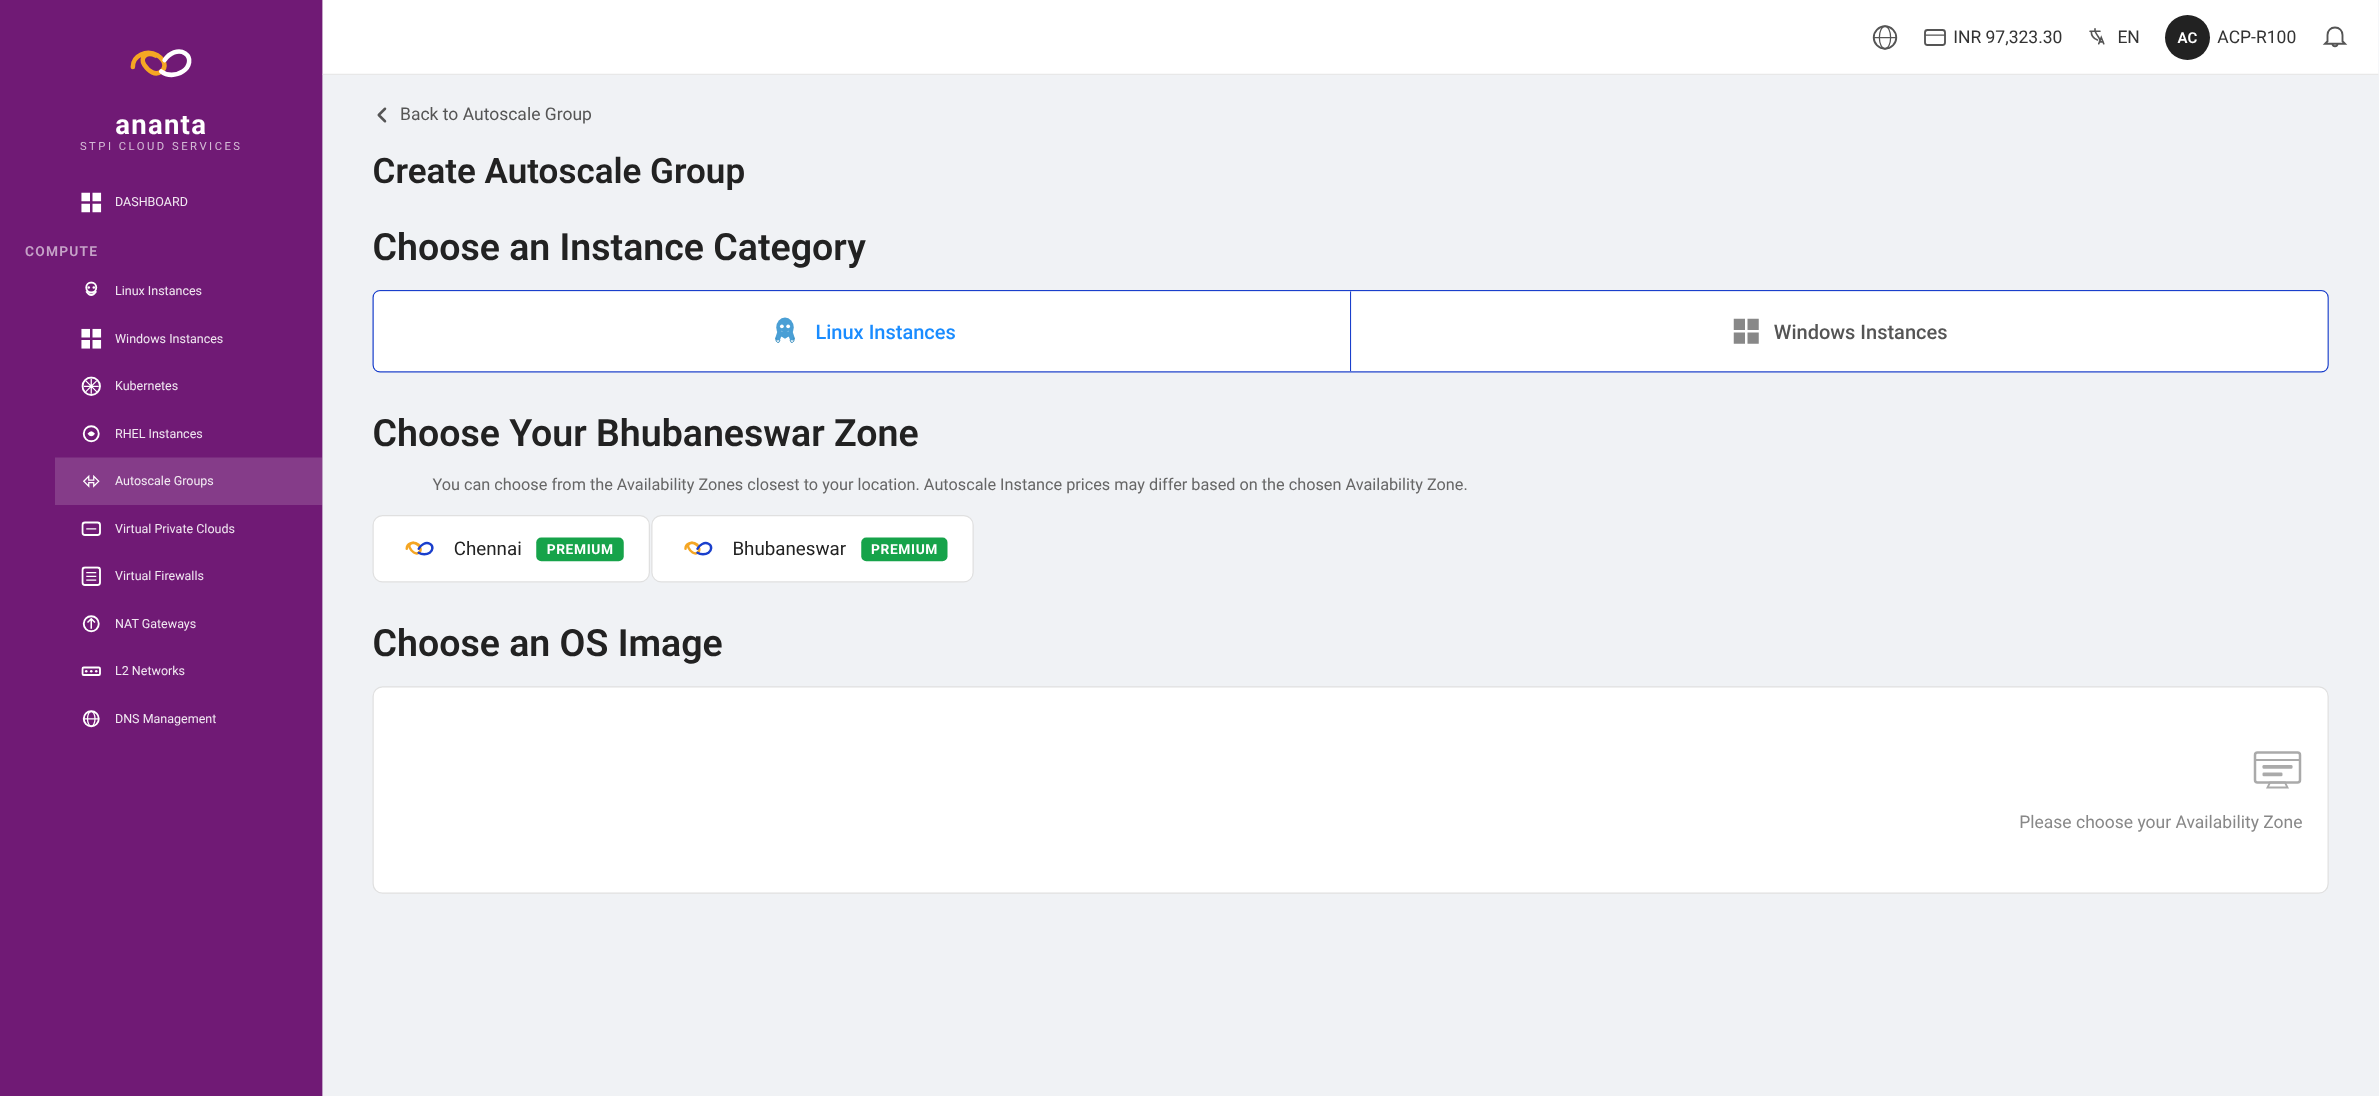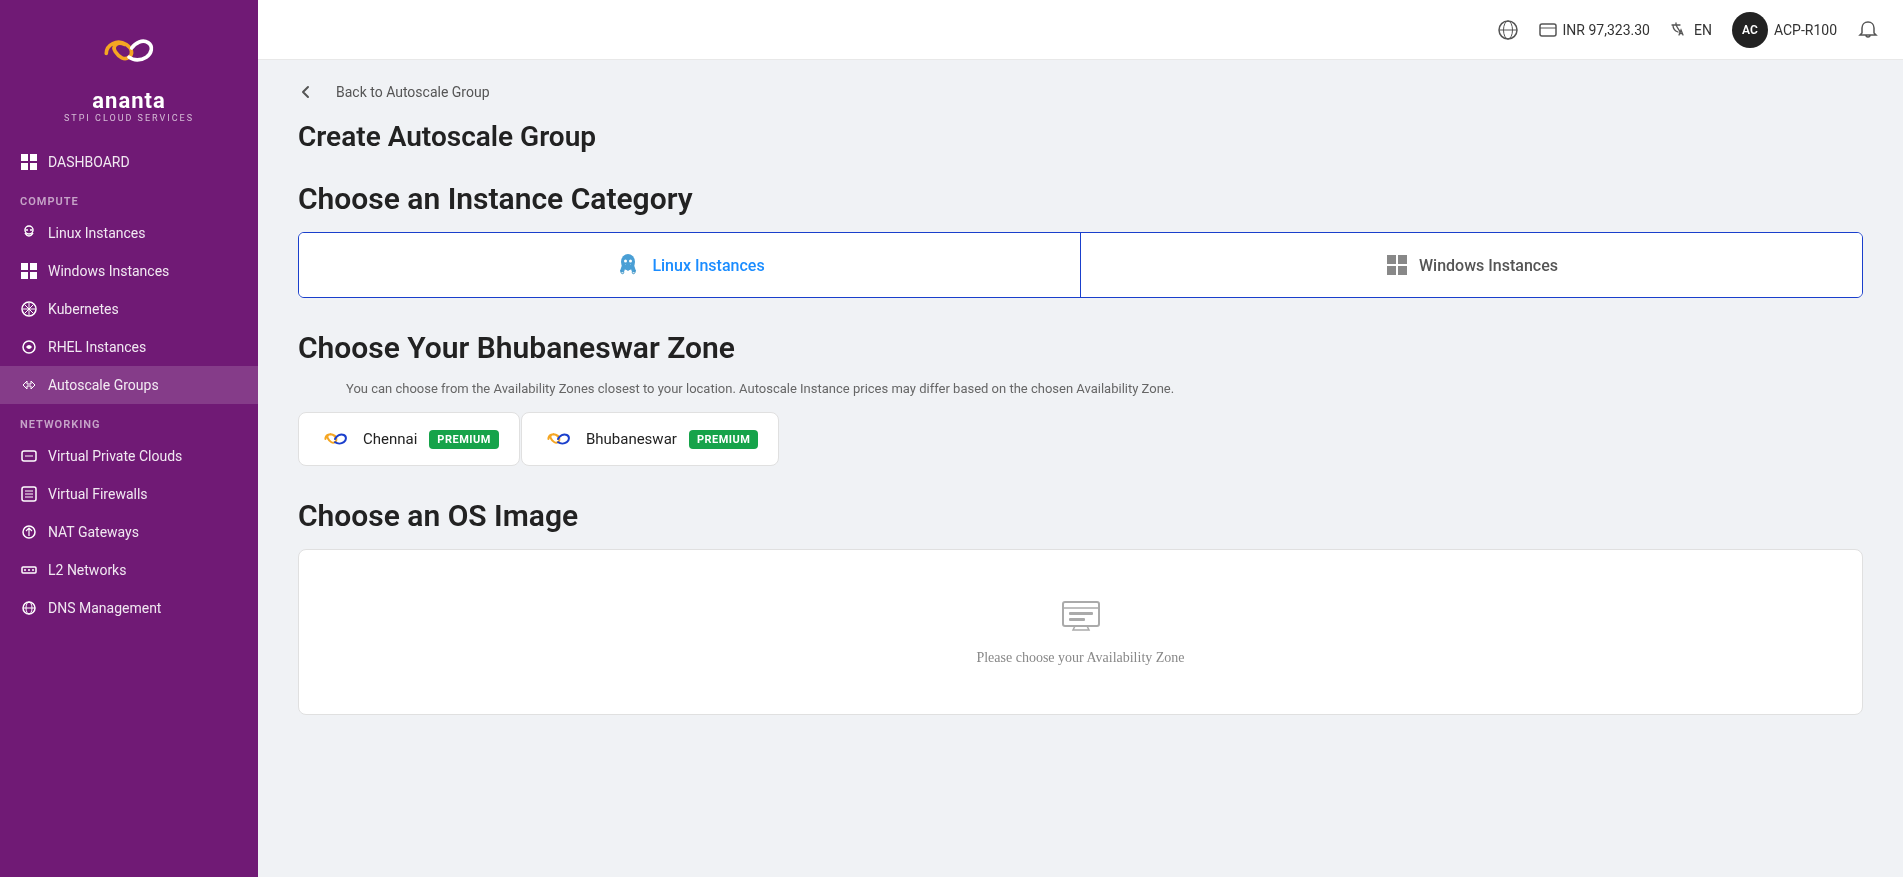--- a/index.html
+++ b/index.html
@@ -32,24 +32,25 @@
       font-weight: 600;
       letter-spacing: 1px;
       color: rgba(255,255,255,0.6);
       text-transform: uppercase;
     }
     .sidebar-item {
       display: flex;
       align-items: center;
       padding: 10px 20px;
       cursor: pointer;
-      font-size: 14px;
+      font-size: 10px;
       color: rgba(255,255,255,0.9);
       gap: 10px;
       transition: background 0.15s;
+      margin-left: 44px;
     }
     .sidebar-item.active { background: rgba(255,255,255,0.15); }
     .sidebar-icon {
       width: 18px;
       height: 18px;
       display: flex;
       align-items: center;
       justify-content: center;
       flex-shrink: 0;
     }
@@ -96,21 +97,21 @@
     
     .content {
       flex: 1;
       overflow-y: auto;
       padding: 24px 40px;
       background: #f0f2f5;
     }
     .back-link {
       display: flex;
       align-items: center;
-      gap: 22px;
+      gap: 6px;
       font-size: 14px;
       color: #555;
       cursor: pointer;
       margin-bottom: 20px;
     }
     .page-title {
       font-size: 28px;
       font-weight: 600;
       color: #222;
       margin-bottom: 28px;
@@ -189,24 +190,23 @@
     }
 
     
     .os-image-section {
       background: white;
       border: 1px solid #e0e0e0;
       border-radius: 8px;
       padding: 48px 20px;
       display: flex;
       flex-direction: column;
-      align-items: center;
+      align-items: flex-end;
       justify-content: center;
       min-height: 130px;
-      font-family: Liberation Serif, serif;
     }
     .os-image-icon {
       color: #aaa;
       margin-bottom: 12px;
     }
     .os-image-placeholder {
       font-size: 14px;
       color: #888;
     }
 
@@ -300,21 +300,20 @@
 
   <div class="sidebar-item active">
     <span class="sidebar-icon">
       <svg width="16" height="16" viewBox="0 0 16 16" fill="none">
           <path d="M2 8 L6 4 L6 7 L10 7 L10 4 L14 8 L10 12 L10 9 L6 9 L6 12 Z" stroke="white" stroke-width="1" fill="none"></path>
         </svg>
     </span>
     <span>Autoscale Groups</span>
   </div>
 
-  <div class="section-label">NETWORKING</div>
 
   <div class="sidebar-item">
     <span class="sidebar-icon">
       <svg width="16" height="16" viewBox="0 0 16 16" fill="none">
           <rect x="1" y="3" width="14" height="10" rx="2" stroke="white" stroke-width="1.5"></rect>
           <path d="M4 8 L12 8" stroke="white" stroke-width="1"></path>
         </svg>
     </span>
     <span>Virtual Private Clouds</span>
   </div>

